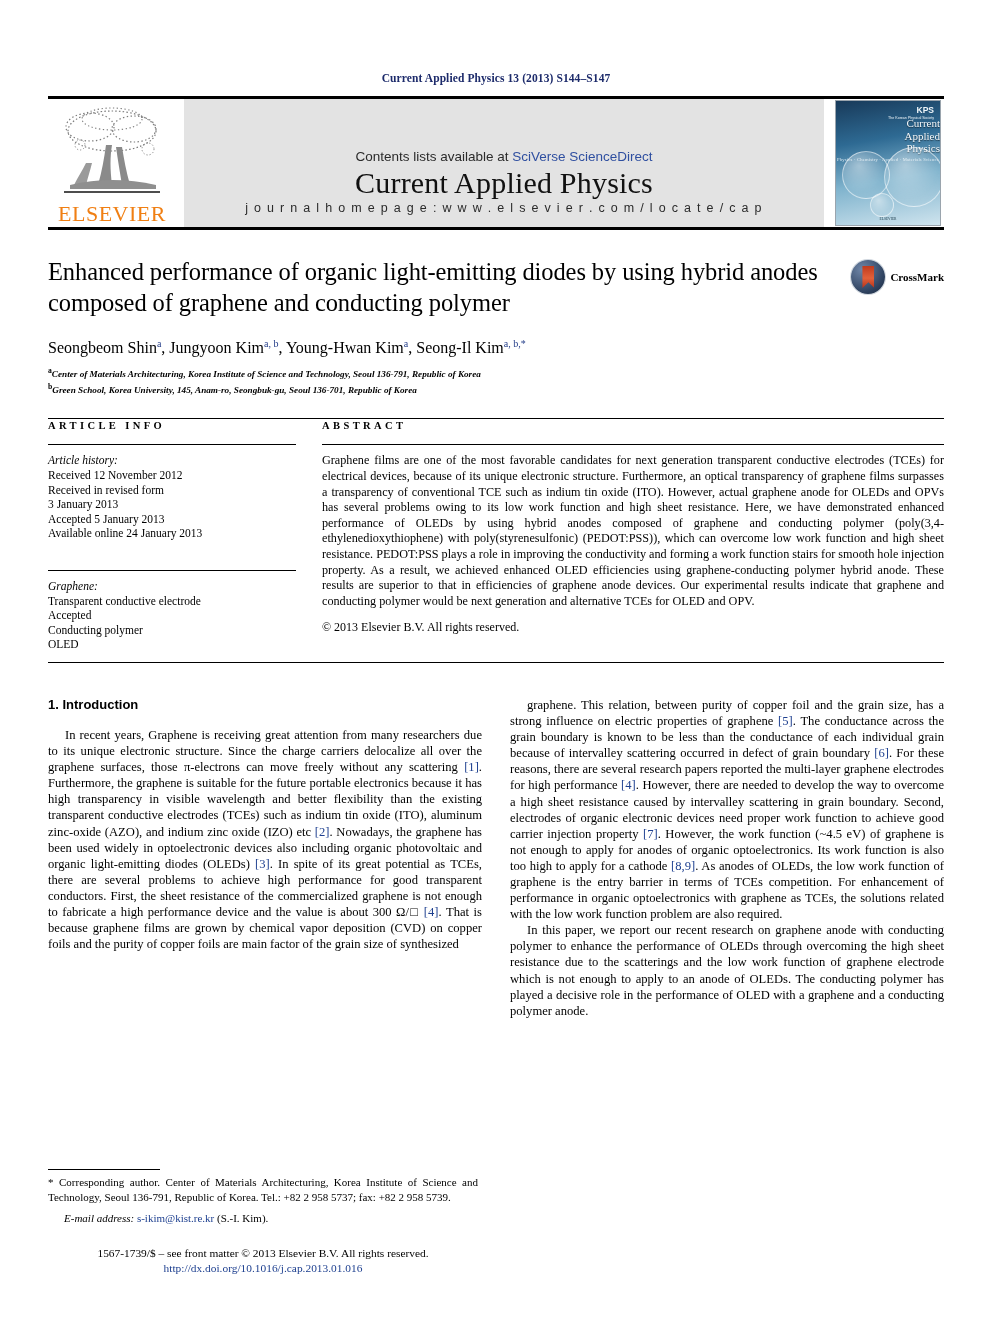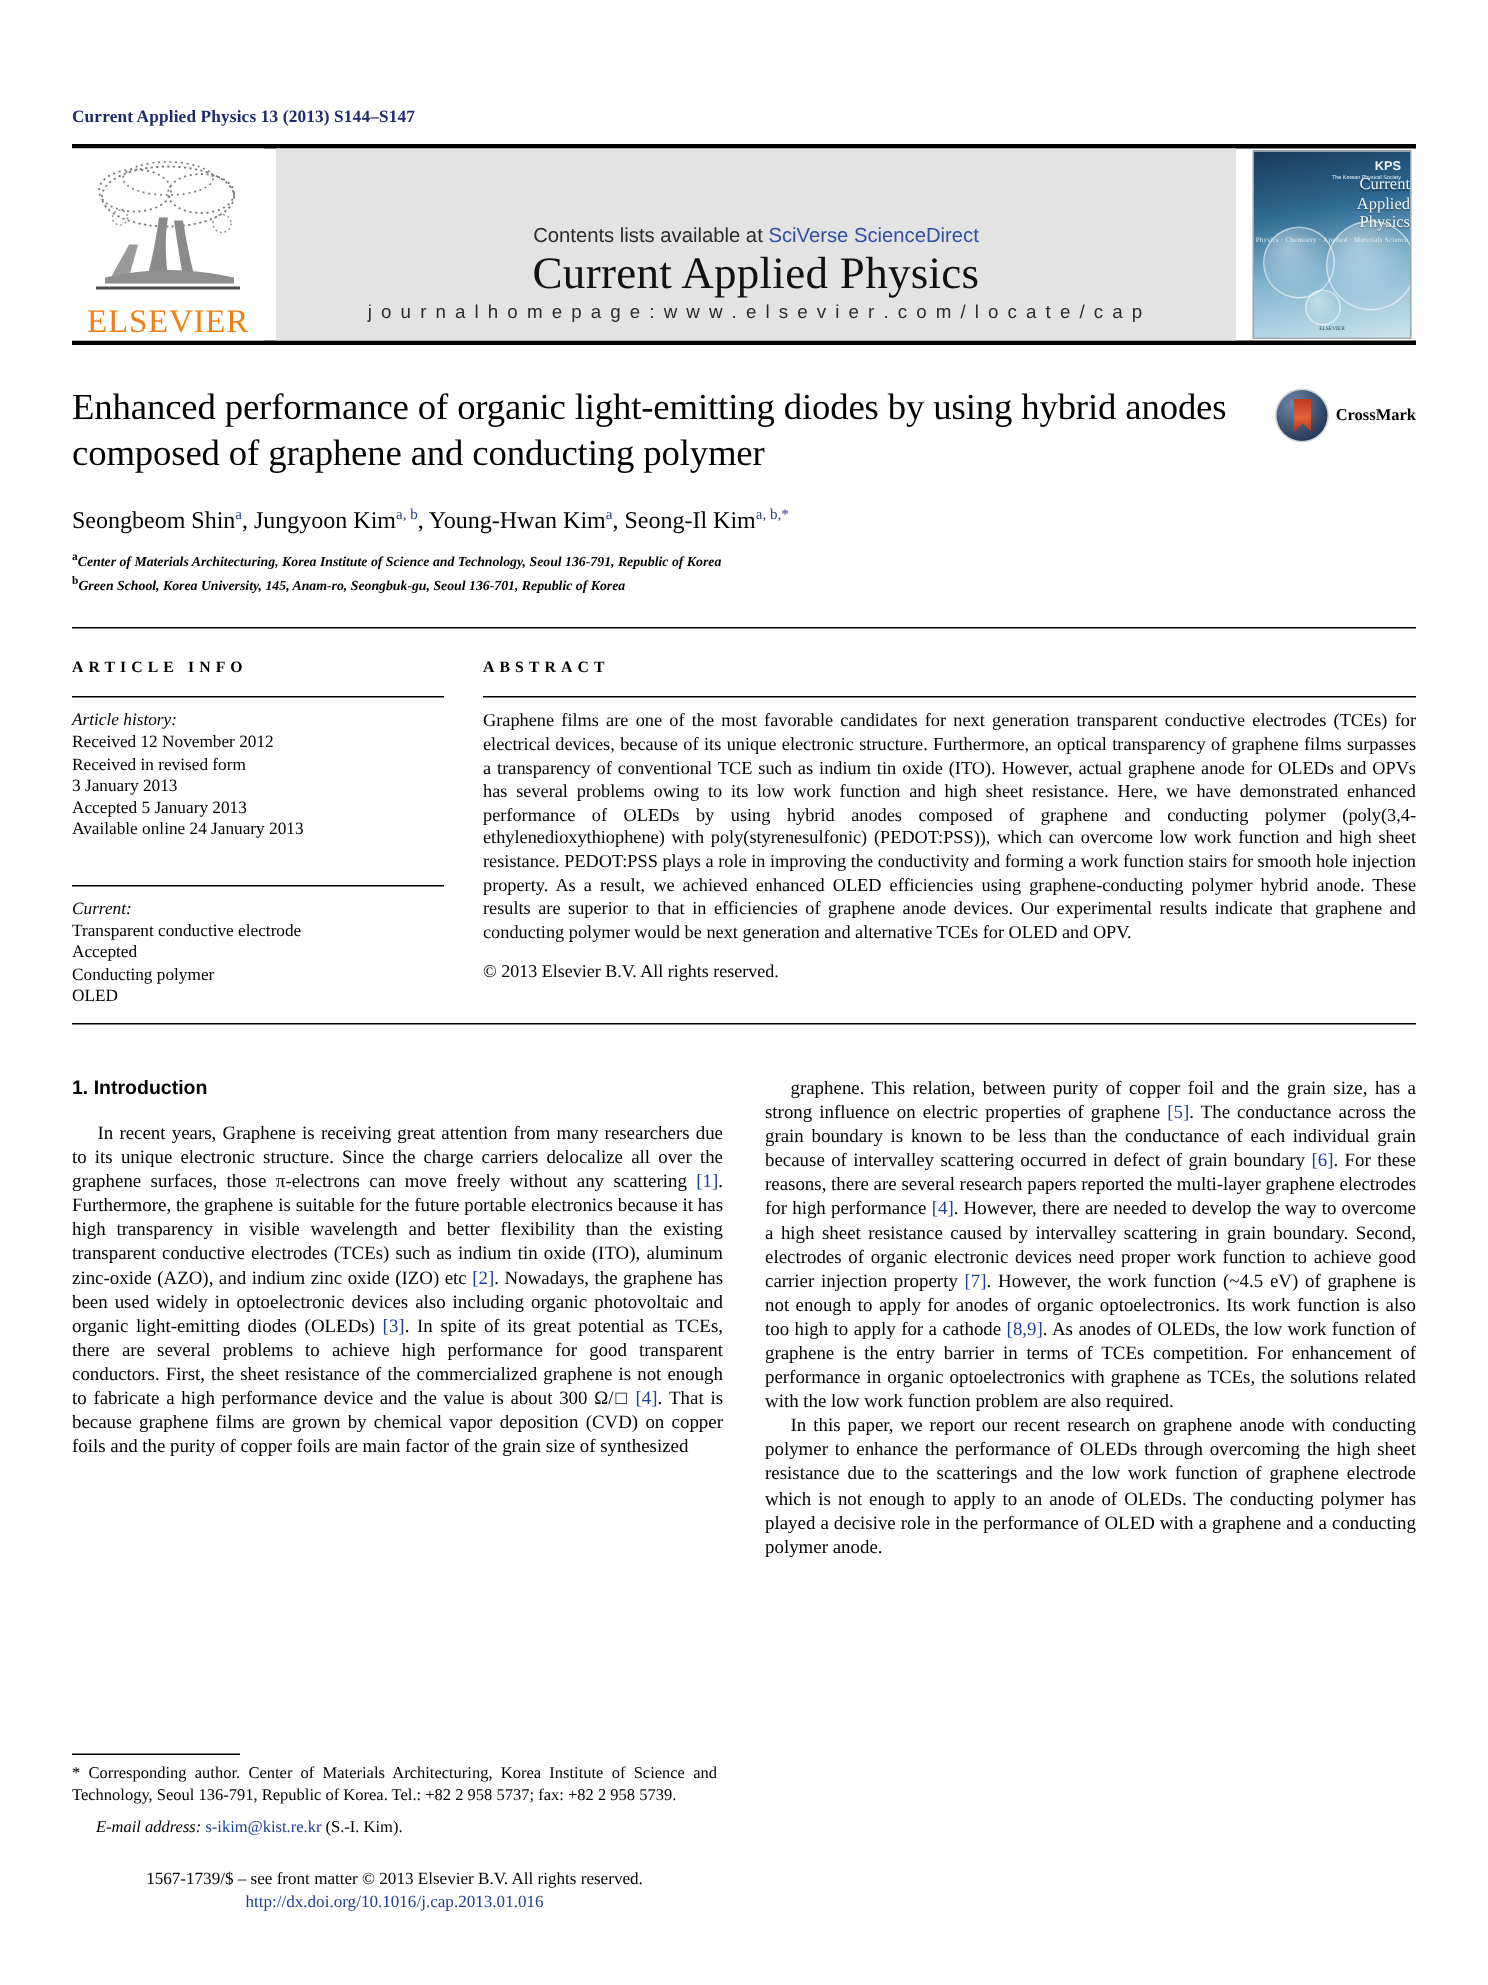--- a/index.html
+++ b/index.html
@@ -18,21 +18,21 @@
   .page {
     width: 992px;
     height: 1323px;
     position: relative;
     box-sizing: border-box;
     padding: 0 48px;
   }
 
   
   .running-head {
-    text-align: left;
+    text-align: center;
     font-family: "Liberation Serif", serif;
     font-weight: bold;
     font-size: 11.5px;
     color: #1d2b6b;
     letter-spacing: .1px;
     padding-top: 72px;
   }
 
   
   .masthead-rule-top {
@@ -221,21 +221,21 @@
 
   
   .band {
     margin-top: 22px;
     border-top: 1px solid #000;
     padding-top: 0;
   }
   .band-inner {
     display: flex;
     gap: 26px;
-    padding-top: 21px;
+    padding-top: 1px;
   }
   .col-info { flex: 0 0 248px; }
   .col-abs  { flex: 1 1 auto; }
   .sec-head {
     font-family: "Liberation Serif", serif;
     font-weight: bold;
     font-size: 10.5px;
     letter-spacing: 3.4px;
   }
   .hr-thin { border-top: 1px solid #000; margin: 13px 0 8px 0; }
@@ -404,21 +404,21 @@
           <div class="lead">Article history:</div>
           <div>Received 12 November 2012</div>
           <div>Received in revised form</div>
           <div>3 January 2013</div>
           <div>Accepted 5 January 2013</div>
           <div>Available online 24 January 2013</div>
         </div>
         <div class="kw-gap"></div>
         <div class="hr-thin"></div>
         <div class="info-body">
-          <div class="lead">Current:</div>
+          <div class="lead">Graphene:</div>
           <div>Transparent conductive electrode</div>
           <div>Accepted</div>
           <div>Conducting polymer</div>
           <div>OLED</div>
         </div>
       </div>
 
       <div class="col-abs">
         <div class="sec-head">ABSTRACT</div>
         <div class="hr-thin"></div>

